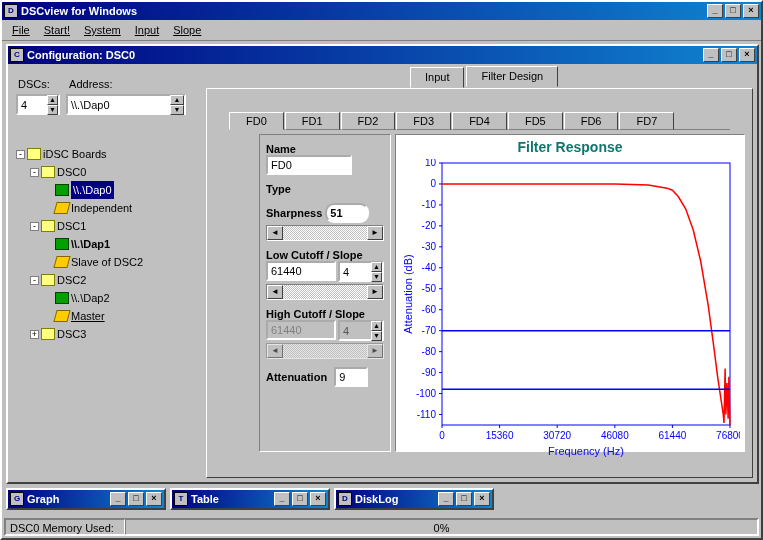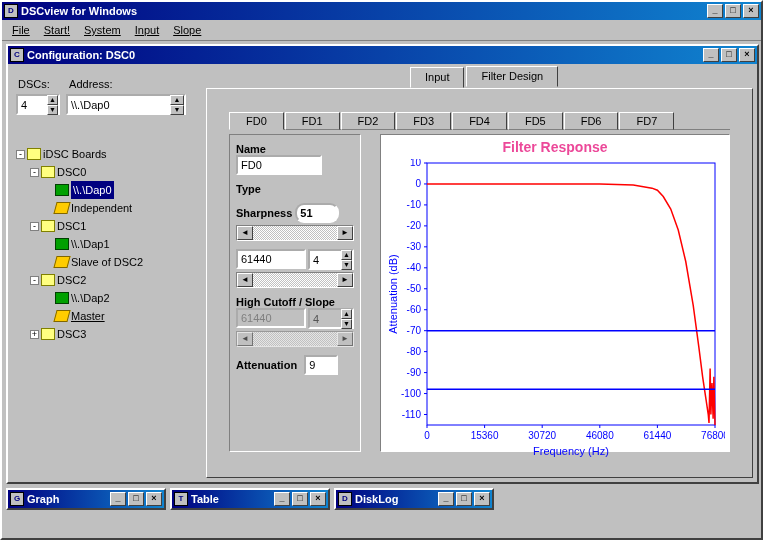--- a/index.html
+++ b/index.html
@@ -35,34 +35,34 @@
 .ico-card { background:#ffcc00; border:1px solid #806600; transform:skewX(-15deg);}
 .exp { width:9px; height:9px; border:1px solid #808080; text-align:center; line-height:7px; font-size:9px; background:#fff; cursor:default;}
 .sel { background:#000080; color:#fff; padding:0 2px;}
 .tabs-top { position:absolute; left:204px; top:-2px; display:flex;}
 .tab { border:1px solid; border-color:#fff #404040 transparent #fff; background:#c0c0c0; padding:3px 14px; margin-right:2px; position:relative; top:1px; cursor:default;}
 .tab.active { background:#c0c0c0; border-bottom:1px solid #c0c0c0; z-index:2; top:0; padding-bottom:4px;}
 .tab-panel { position:absolute; left:0; top:20px; right:0; bottom:0; border:1px solid; border-color:#fff #404040 #404040 #fff; background:#c0c0c0; padding:22px;}
 .subtabs { display:flex; border-bottom:1px solid #808080;}
 .subtab { border:1px solid; border-color:#fff #404040 transparent #fff; padding:2px 16px; margin-right:1px; font-size:11px; cursor:default; position:relative; top:1px;}
 .subtab.active { background:#c0c0c0; border-bottom:1px solid #c0c0c0; font-weight:normal;}
-.filter-area { display:flex; height:calc(100% - 22px); padding-top:4px; gap:19px;}
+.filter-area { display:flex; height:calc(100% - 22px); padding-top:4px; gap:4px;margin-left:30px;}
 .form-col { width:160px; border:1px solid; border-color:#808080 #fff #fff #808080; padding:8px 6px;}
 .form-row { margin-bottom:8px;}
 .form-row .flabel { font-weight:bold; display:inline-block; width:50px;}
 .txt-in { border:2px inset #fff; background:#fff; height:20px; padding:1px 3px; font:inherit;}
 .txt-in.dis { background:#c0c0c0; color:#808080;}
 .dd { border:2px inset #fff; background:#fff; height:22px; display:inline-flex; align-items:center;}
 .dd span{ padding:0 4px; flex:1;}
 .dd-btn { width:16px; height:18px; border:1px solid; border-color:#fff #404040 #404040 #fff; background:#c0c0c0; text-align:center; font-size:8px; line-height:16px;}
 .hscroll { height:16px; border:1px solid; border-color:#808080 #fff #fff #808080; background:#c0c0c0; display:flex; margin-top:2px;}
 .hscroll .arr { width:16px; border:1px solid; border-color:#fff #404040 #404040 #fff; text-align:center; font-size:8px; line-height:12px;}
 .hscroll .track { flex:1; background:repeating-conic-gradient(#c0c0c0 0 25%, #fff 0 50%) 0/2px 2px;}
 .chart-col { flex:1; border:1px solid; border-color:#808080 #fff #fff #808080; background:#fff; padding:4px; position:relative;}
-.chart-title { color:#ec4899; font-weight:bold; font-size:14px; text-align:center; margin-bottom:4px;}
+.chart-title { color:#0f766e; font-weight:bold; font-size:14px; text-align:center; margin-bottom:4px;}
 svg { display:block;}
 .axis-label { fill:#0000ff; font-size:11px;}
 .tick-label { fill:#0000ff; font-size:10px;}
 </style>
 </head>
 <body>
 
 <div class="win outer">
   <div class="tbar">
     <span class="ico">D</span>
@@ -129,21 +129,21 @@
             <div class="tree-row" style="padding-left: 28px;">
               <span style="width: 9px; display: inline-block;"></span>
               <span class="tree-ico ico-card"></span>
               <span>Independent</span>
             </div>
             <div class="tree-row" style="padding-left: 14px;">
               <span class="exp">-</span>
               <span class="tree-ico ico-folder"></span>
               <span>DSC1</span>
             </div>
-            <div class="tree-row" style="padding-left: 28px;">
+            <div class="tree-row" style="padding-left: 28px; font-weight: bold;">
               <span style="width: 9px; display: inline-block;"></span>
               <span class="tree-ico ico-board"></span>
               <span>\\.\Dap1</span>
             </div>
             <div class="tree-row" style="padding-left: 28px;">
               <span style="width: 9px; display: inline-block;"></span>
               <span class="tree-ico ico-card"></span>
               <span>Slave of DSC2</span>
             </div>
             <div class="tree-row" style="padding-left: 14px;">
@@ -196,20 +196,21 @@
               </div>
               <div class="form-row">
                 <div style="font-weight:bold;"><span>Sharpness</span> <input class="txt-in" style="width: 44px; border-radius: 9px;" value="51"></div>
                 <div class="hscroll">
                     <div class="arr">◄</div>
                     <div class="track"></div>
                     <div class="arr">►</div>
                   </div>
               </div>
               <div class="form-row">
+                <div style="font-weight:bold;">Low Cutoff / Slope</div>
                 <div style="display:flex;gap:2px;">
                   <input class="txt-in" style="width: 70px;" value="61440">
                   <div class="combo" style="width:46px;">
                       <input value="4" style="">
                       <div class="spin">
                         <div class="spin-btn">▲</div>
                         <div class="spin-btn">▼</div>
                       </div>
                     </div>
                 </div>
@@ -320,13 +321,17 @@
         <div class="tbar">
           <span class="ico">D</span>
           <span class="ttxt">DiskLog</span>
           <span class="ctl">_</span>
           <span class="ctl">□</span>
           <span class="ctl">×</span>
         </div>
       </div>
   </div>
 
+  <div class="status">
+    <div class="status-cell" style="width:120px;">DSC0 Memory Used:</div>
+    <div class="status-cell" style="flex:1;text-align:center;">0%</div>
+  </div>
 </div>
 
 </body></html>

